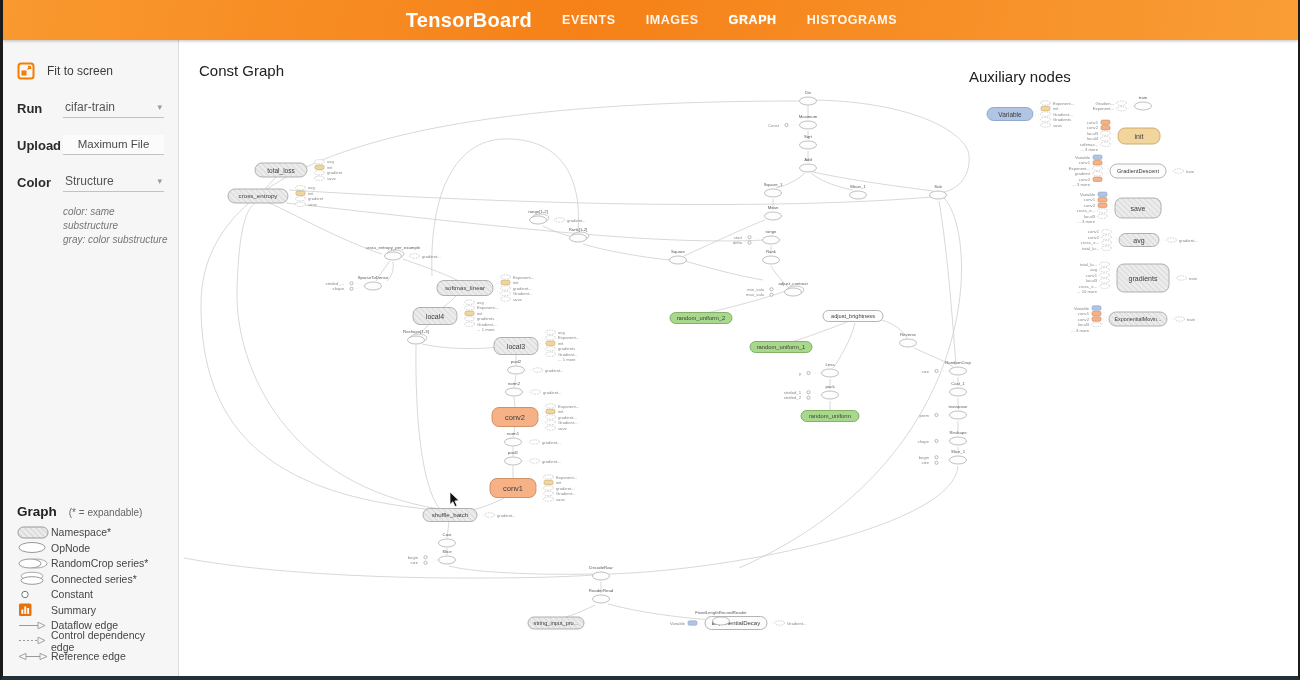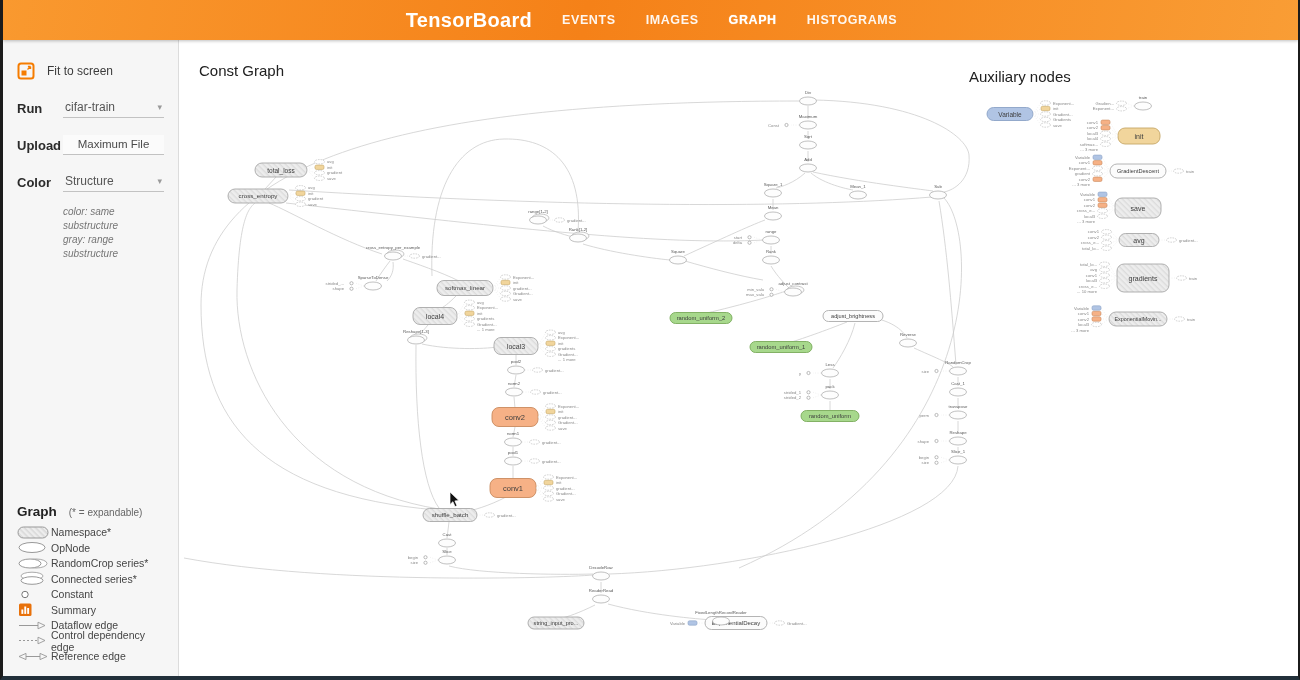--- a/index.html
+++ b/index.html
@@ -87,21 +87,21 @@
       <div class="ctrl-row">
         <label>Color</label>
         <div class="select">
           <span>Structure</span>
           <span class="caret">▾</span>
         </div>
       </div>
 
       <div class="color-notes">
         <div>color: same substructure</div>
-        <div>gray: range substructure</div>
+        <div>gray: color substructure</div>
       </div>
 
       <div class="spacer"></div>
 
       <div class="legend">
         <div class="legend-head">
           <span class="t">Graph</span>
           <span class="n">(* = expandable)</span>
         </div>
         <div class="legend-row">

